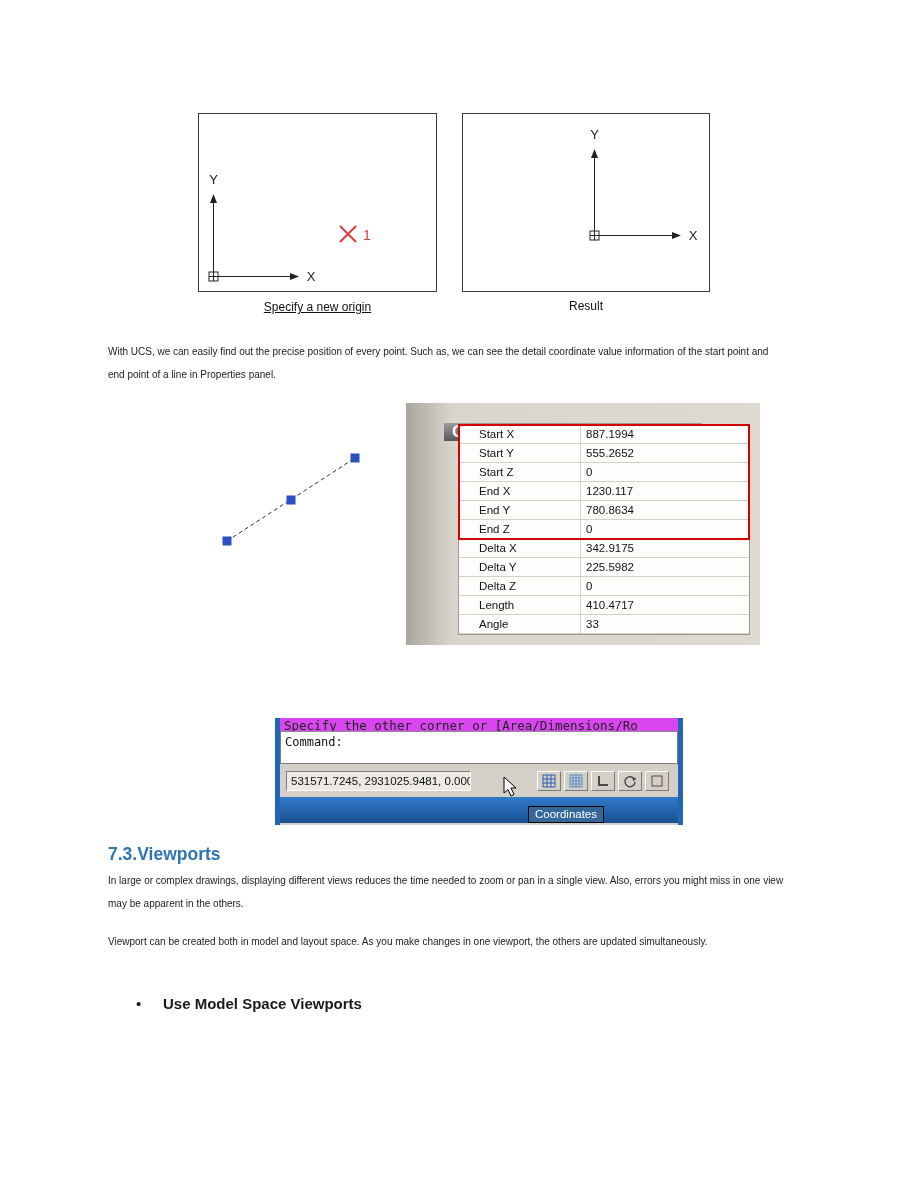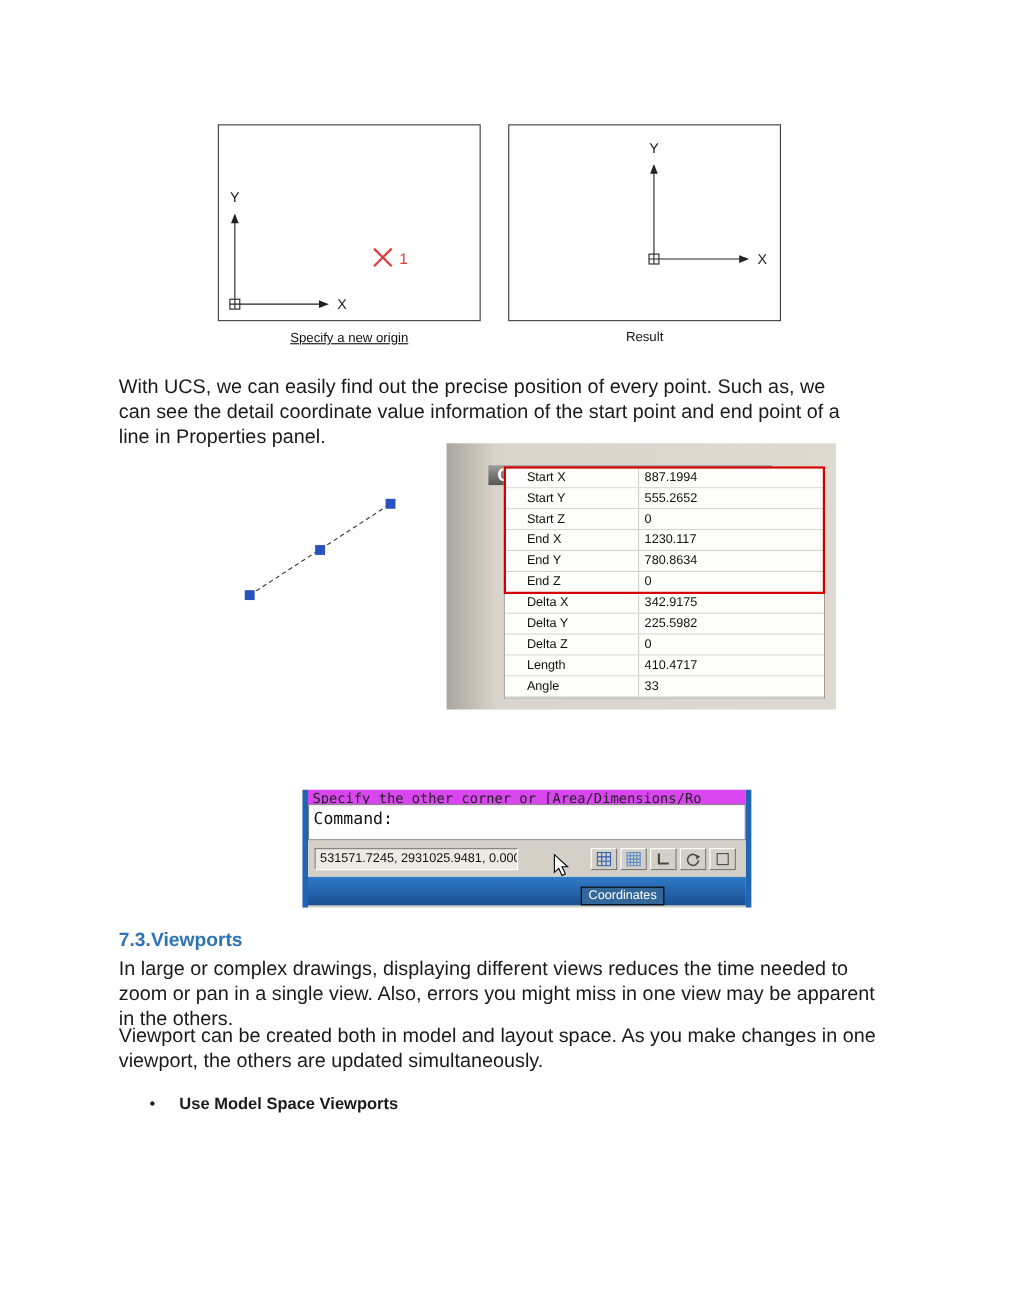--- a/index.html
+++ b/index.html
@@ -10,21 +10,21 @@
     overflow:hidden;
   }
   
   .diag-box { position:absolute; border:1px solid #3a3a3a; background:#fff; }
   #diag-left  { left:198px; top:113px; width:239px; height:179px; }
   #diag-right { left:462px; top:113px; width:248px; height:179px; }
   .diag-caption { position:absolute; font-size:12px; color:#111; text-align:center; }
   #cap-left  { left:198px; top:300px; width:239px;text-decoration:underline; }
   #cap-right { left:462px; top:299px; width:248px; }
   
-  .para { position:absolute; left:108px; font-size:18px; line-height:23px; color:#1a1a1a; }
+  .para { position:absolute; left:108px; font-size:10px; line-height:23px; color:#1a1a1a; }
   #p1 { top:340px; width:672px; }
   #p2 { top:663px; width:706px; }
   #p3 { top:869px; width:692px; }
   #p4 { top:930px; width:726px; }
   .heading { position:absolute; left:108px; top:844px; font-size:17.5px; font-weight:bold; }
   .bullet-line { position:absolute; left:136px; top:995px; font-size:15px; display:flex; align-items:baseline; }
   .bullet-dot { width:27px; font-size:15px; }
   .bullet-text { font-weight:bold; }
   
   #fig-props { position:absolute; left:200px; top:403px; width:560px; height:242px; }
@@ -55,21 +55,21 @@
   #fig-cmd {
     position:absolute; left:275px; top:718px; width:408px; height:107px;
     border-left:5px solid #2166b4; border-right:5px solid #2166b4;
     background:#d4d0c8; overflow:visible;
   }
   .cmd-clip { height:14px; background:#d946ef; overflow:hidden;
     font-family:"DejaVu Sans Mono", monospace; font-size:12.5px; color:#222;
     padding-left:4px; border-bottom:1px solid #8a8a8a; }
   .cmd-clip span { display:inline-block; margin-top:-7px; text-decoration:underline; }
   .cmd-box { height:32px; background:#fff; border:1px solid #7a7a7a; border-top:none;
-    font-family:"DejaVu Sans Mono", monospace; font-size:15px; color:#111;
+    font-family:"DejaVu Sans Mono", monospace; font-size:12px; color:#111;
     padding:3px 4px; }
   .status-bar { position:relative; height:33px; background:#d4d0c8;
     display:flex; align-items:center; padding:0 6px; overflow:hidden; }
   .coord-field { width:212px; height:20px; background:#eceae3;
     border:1px solid; border-color:#7d7d7d #ffffff #ffffff #7d7d7d;
     font-size:11.5px; line-height:18px; padding-left:4px; color:#111;
     white-space:nowrap; overflow:hidden; }
   .sb-btn { width:24px; height:20px; background:#d4d0c8;
     border:1px solid; border-color:#ffffff #7a7a7a #7a7a7a #ffffff;
     display:flex; align-items:center; justify-content:center; flex:0 0 auto;

